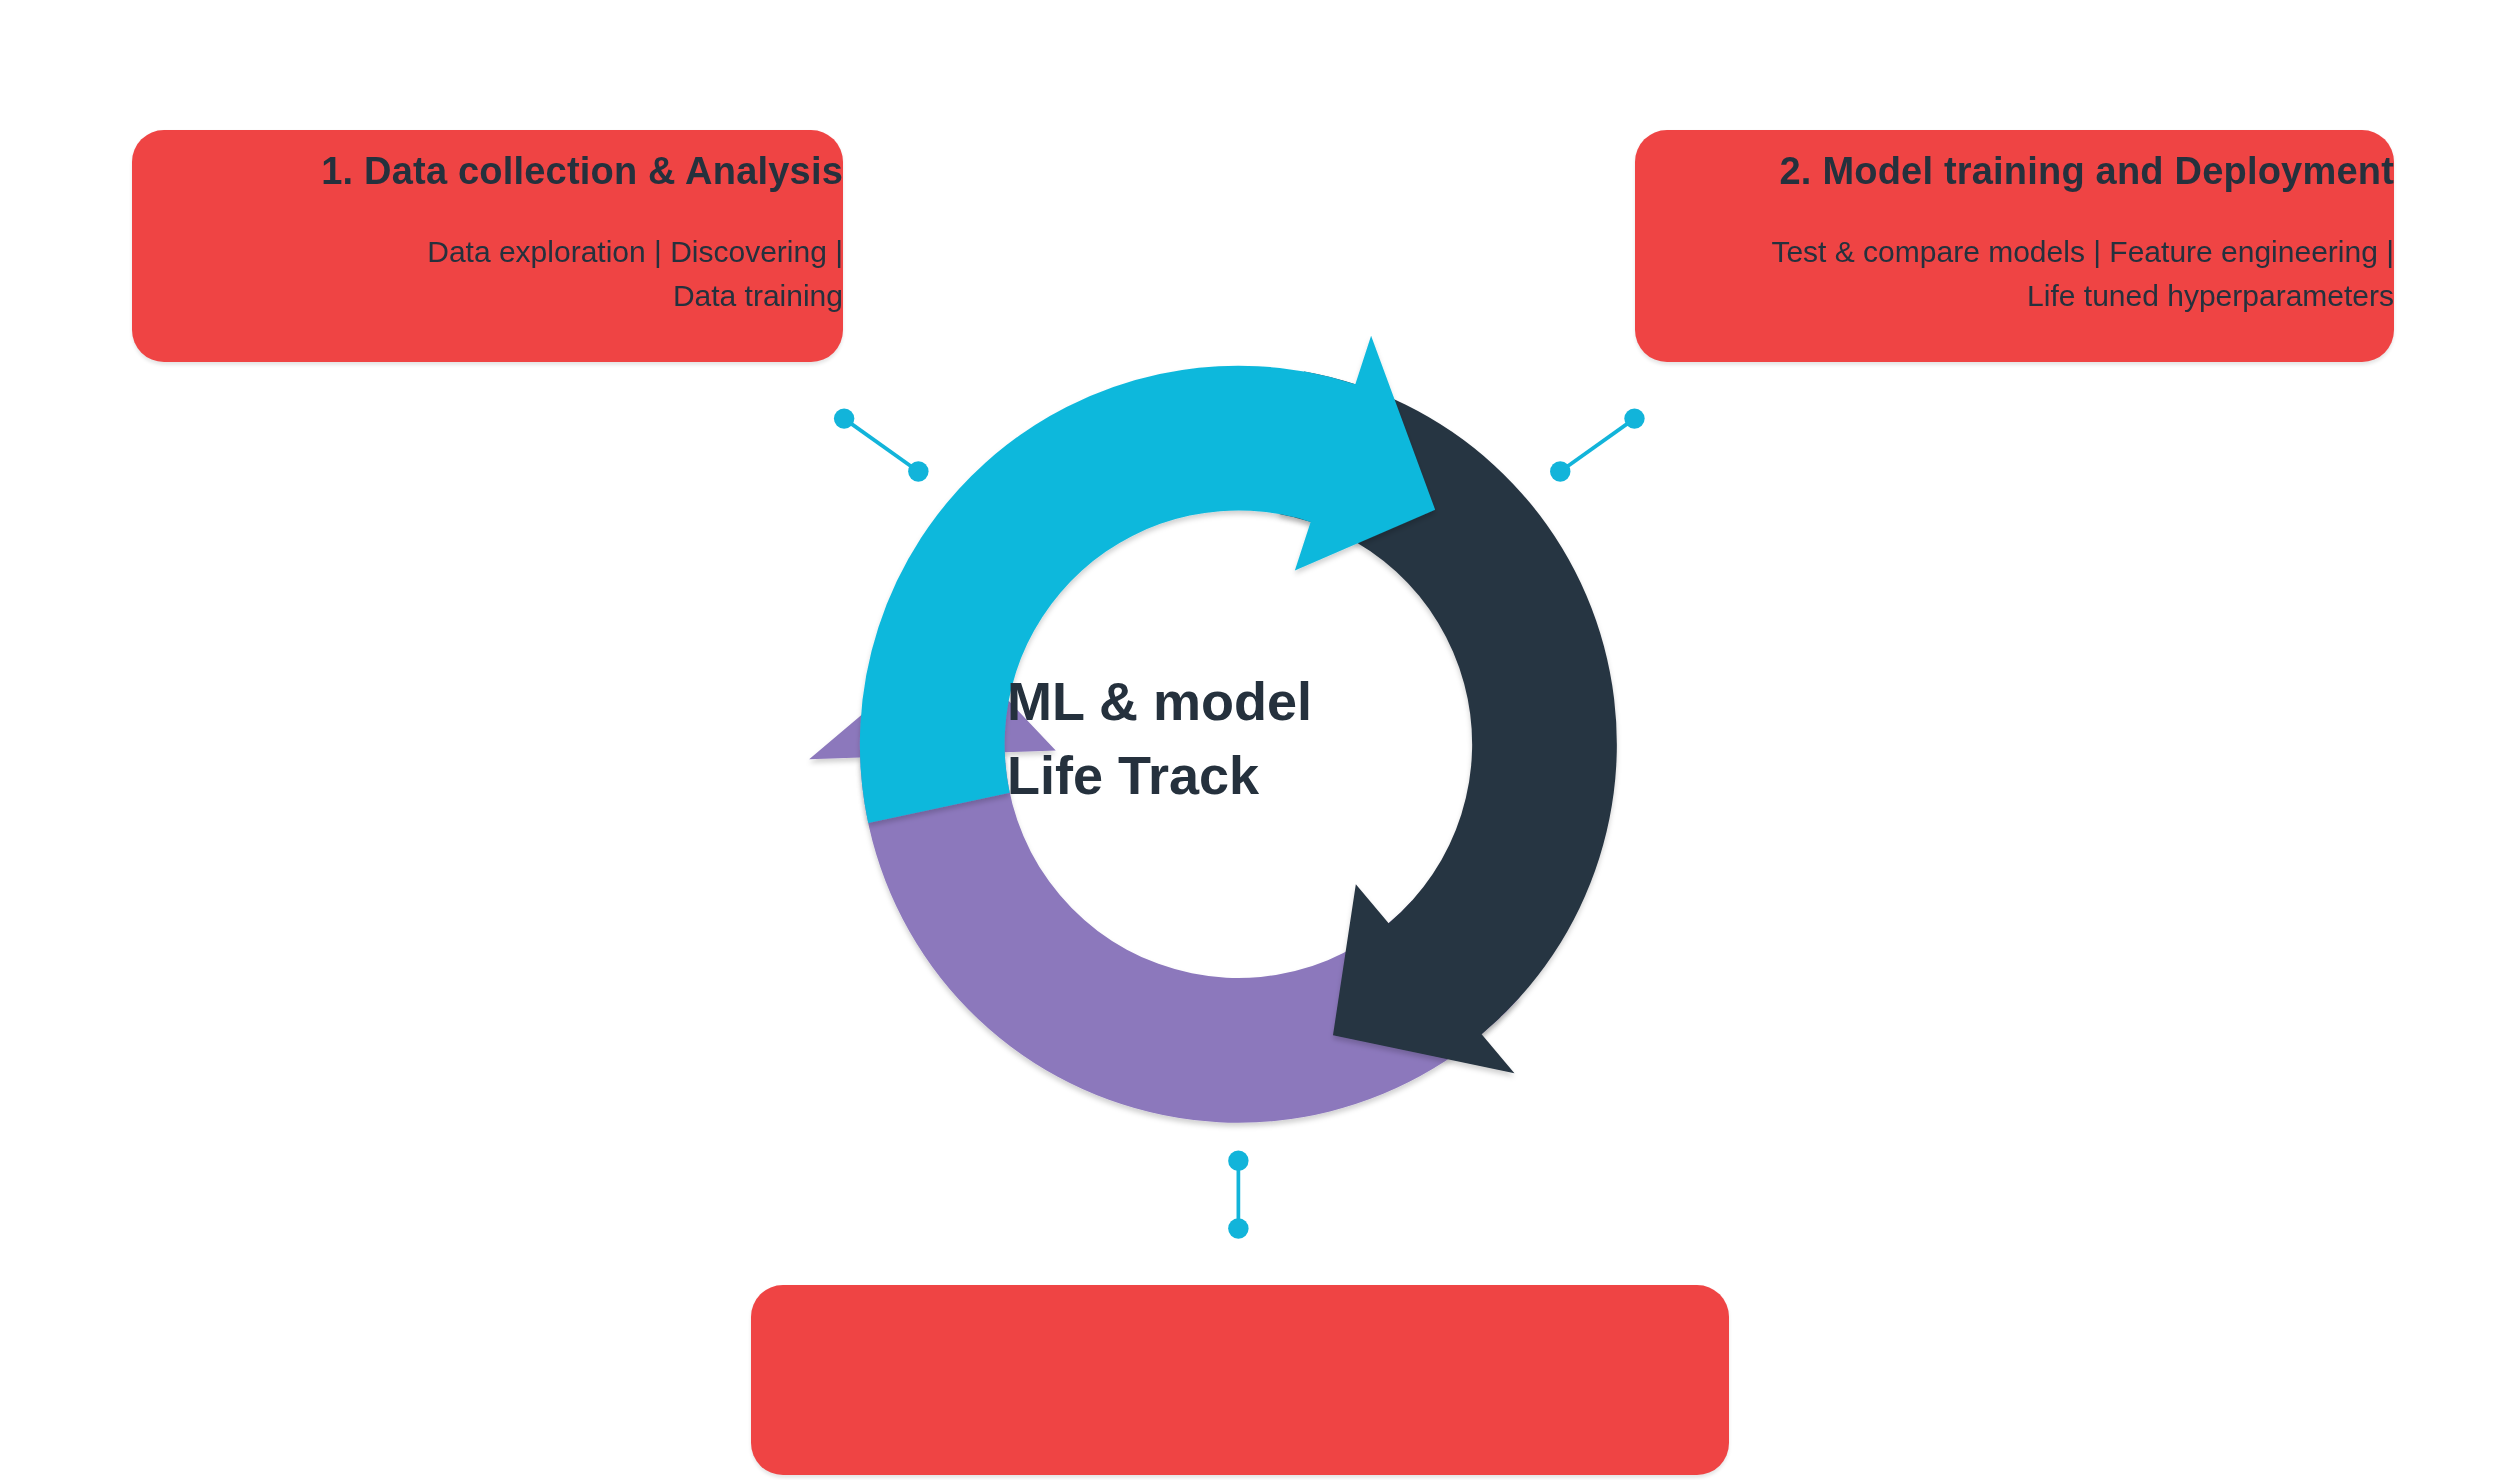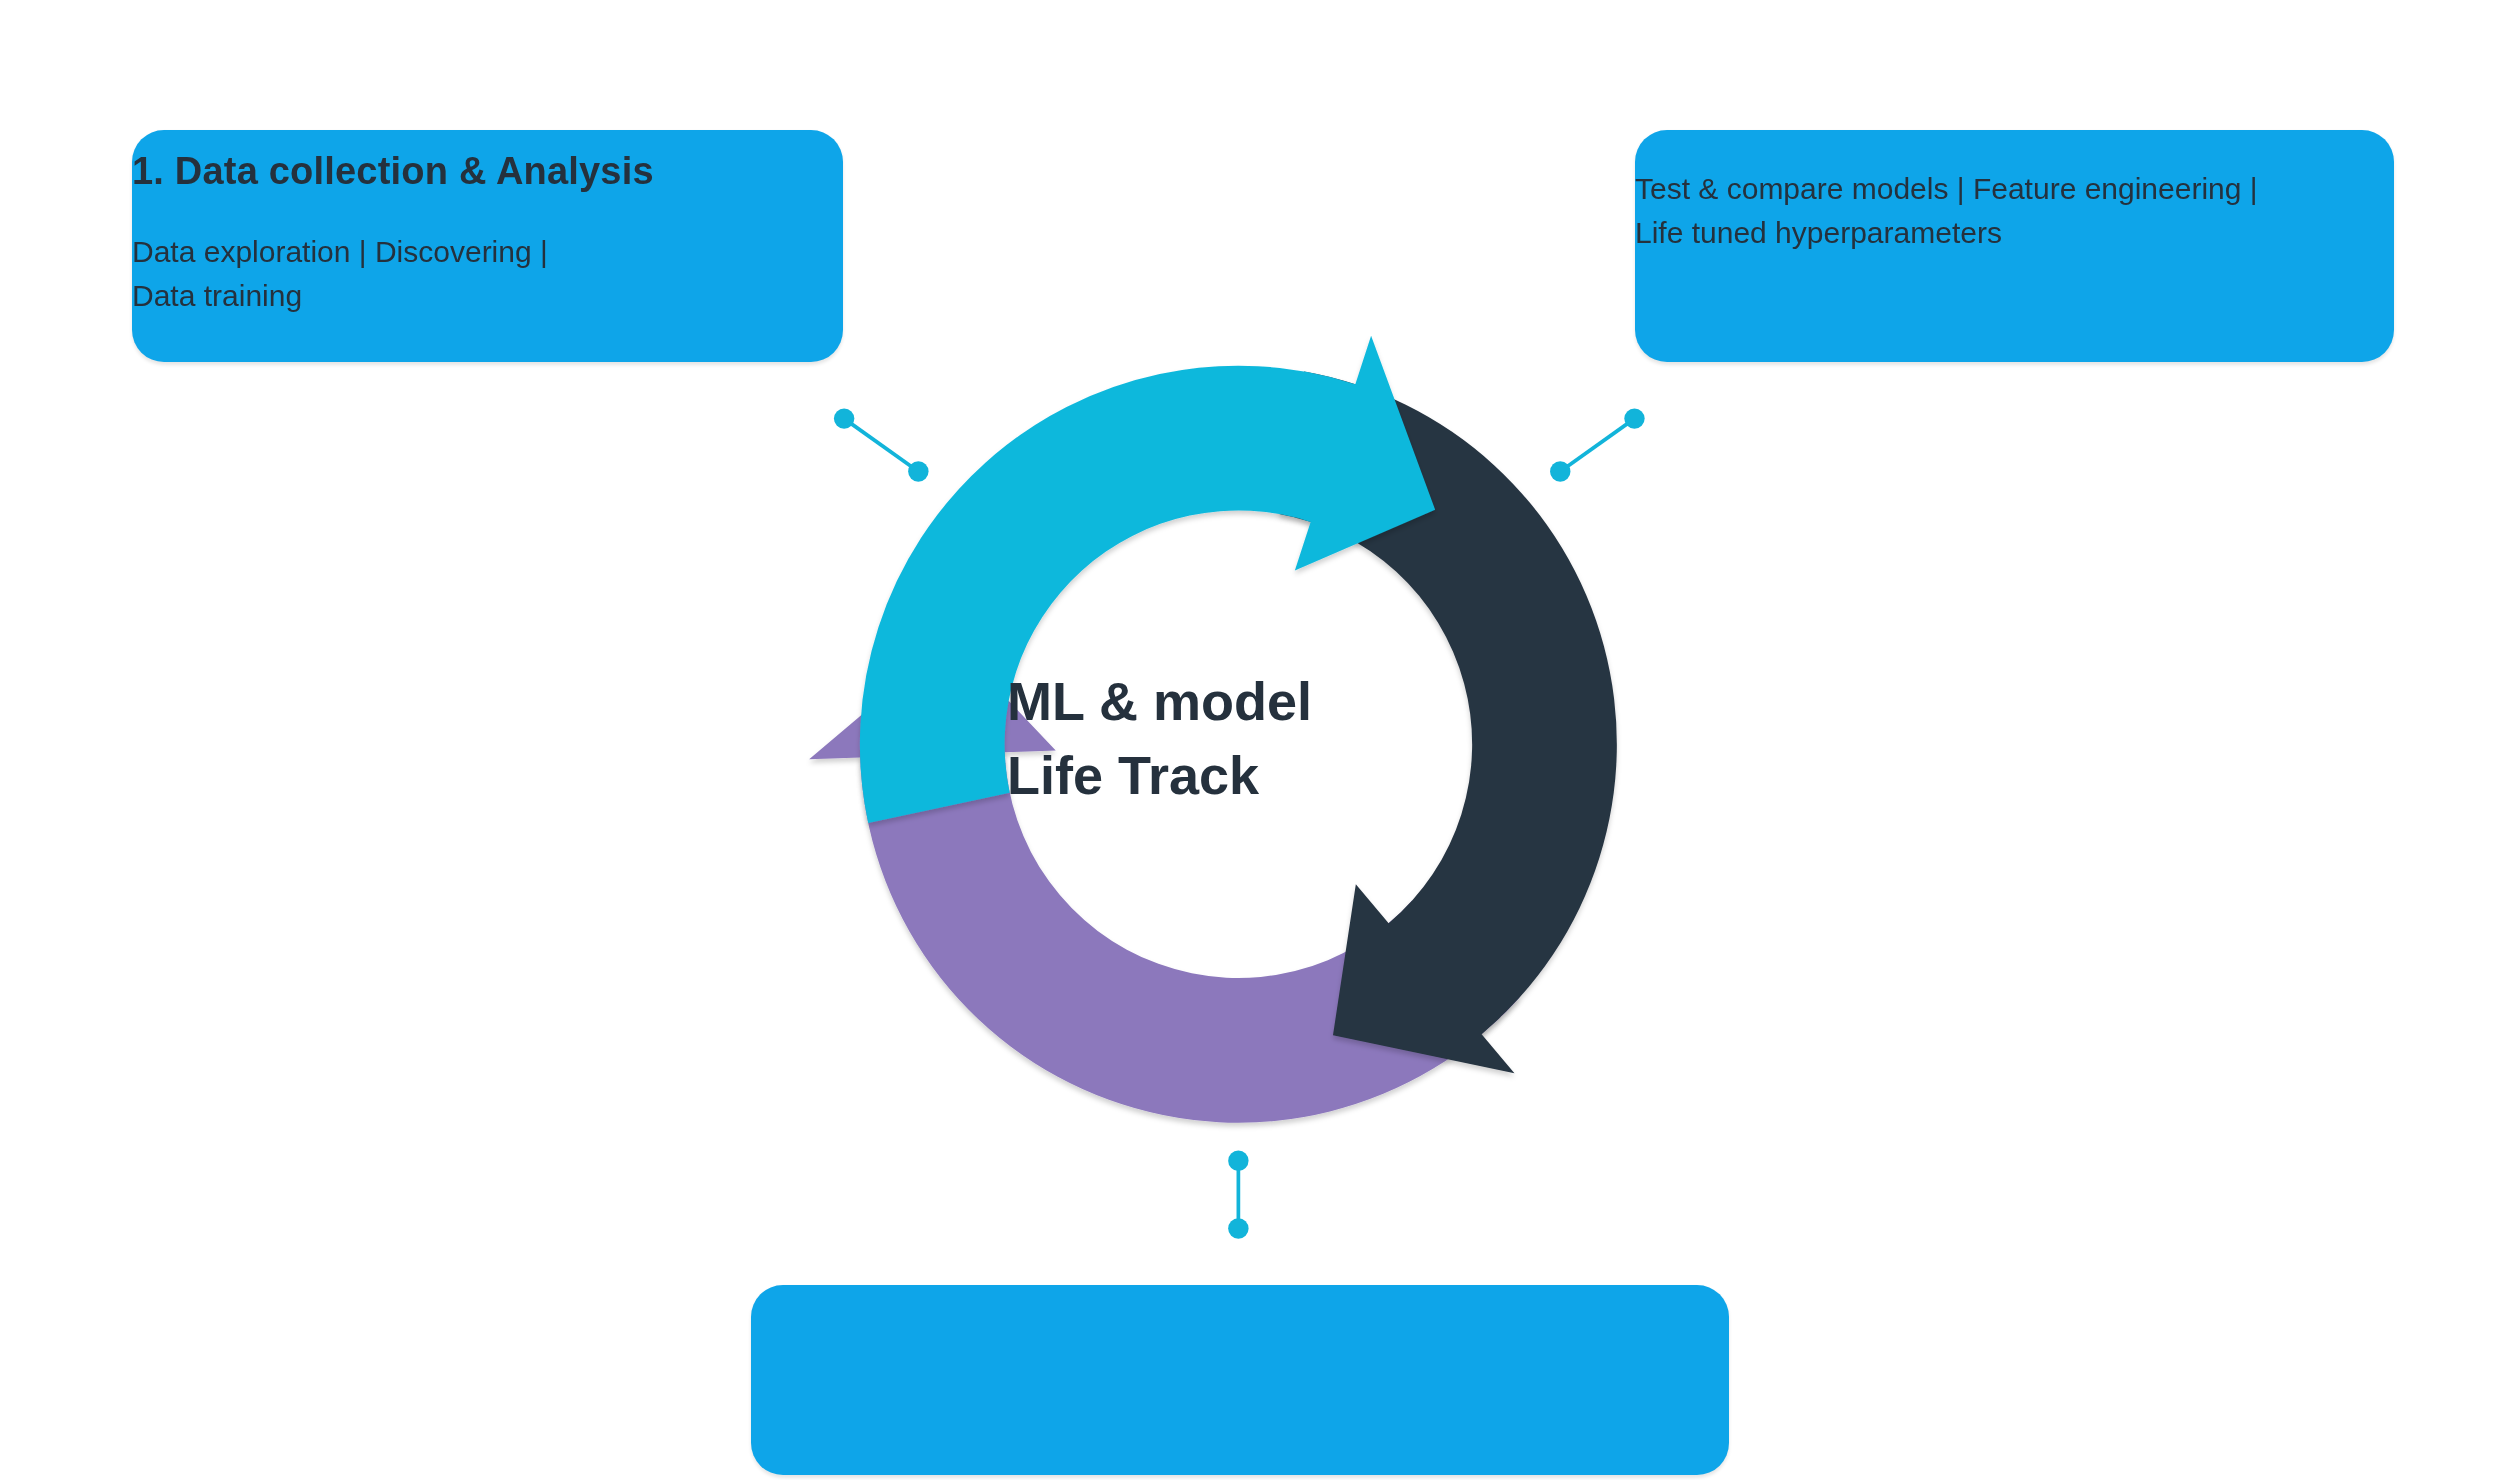--- a/index.html
+++ b/index.html
@@ -1,17 +1,17 @@
 <!DOCTYPE html>
 <html style="font-size:15px"><head>
 <meta charset="utf-8">
 <style>
   html,body{margin:0;padding:0;background:#ffffff;}
   body{width:2512px;height:1481px;position:relative;overflow:hidden;font-family:"Liberation Sans",sans-serif;color:#25313d;}
-  .card{position:absolute;background:#0ea5e9;border-radius:32px;box-shadow:0 2.8px 3.7px rgba(0,0,0,0.10);text-align:left;}
+  .card{position:absolute;background:#ef4444;border-radius:32px;box-shadow:0 2.8px 3.7px rgba(0,0,0,0.10);text-align:right;}
   .card h2{margin:0;font-weight:700;font-size:38px;color:#25313d;letter-spacing:0.2px;}
   .card p{margin:0;font-weight:400;font-size:30px;line-height:44px;color:#25313d;}
   #card1{left:132px;top:130px;width:711px;height:232px;}
   #card1 h2{padding-top:20.4px;}
   #card1 p{margin-top:37px;}
   #card2{left:1635px;top:130px;width:759px;height:232px;}
   #card2 h2{padding-top:20.4px;}
   #card2 p{margin-top:37px;}
   #card3{left:751px;top:1285px;width:978px;height:190px;}
   #card3 h2{padding-top:16px;}
@@ -24,20 +24,21 @@
 
 <div class="card" id="card1">
   <h2>1. Data collection &amp; Analysis</h2>
   <p>
     <span>Data exploration | Discovering |</span><br>
     <span>Data training</span>
   </p>
 </div>
 
 <div class="card" id="card2">
+  <h2>2. Model training and Deployment</h2>
   <p>
     <span>Test &amp; compare models | Feature engineering |</span><br>
     <span>Life tuned hyperparameters</span>
   </p>
 </div>
 
 <div class="card" id="card3">
 </div>
 
 <svg id="cycle" width="2512" height="1481" viewBox="0 0 2708 1596">

